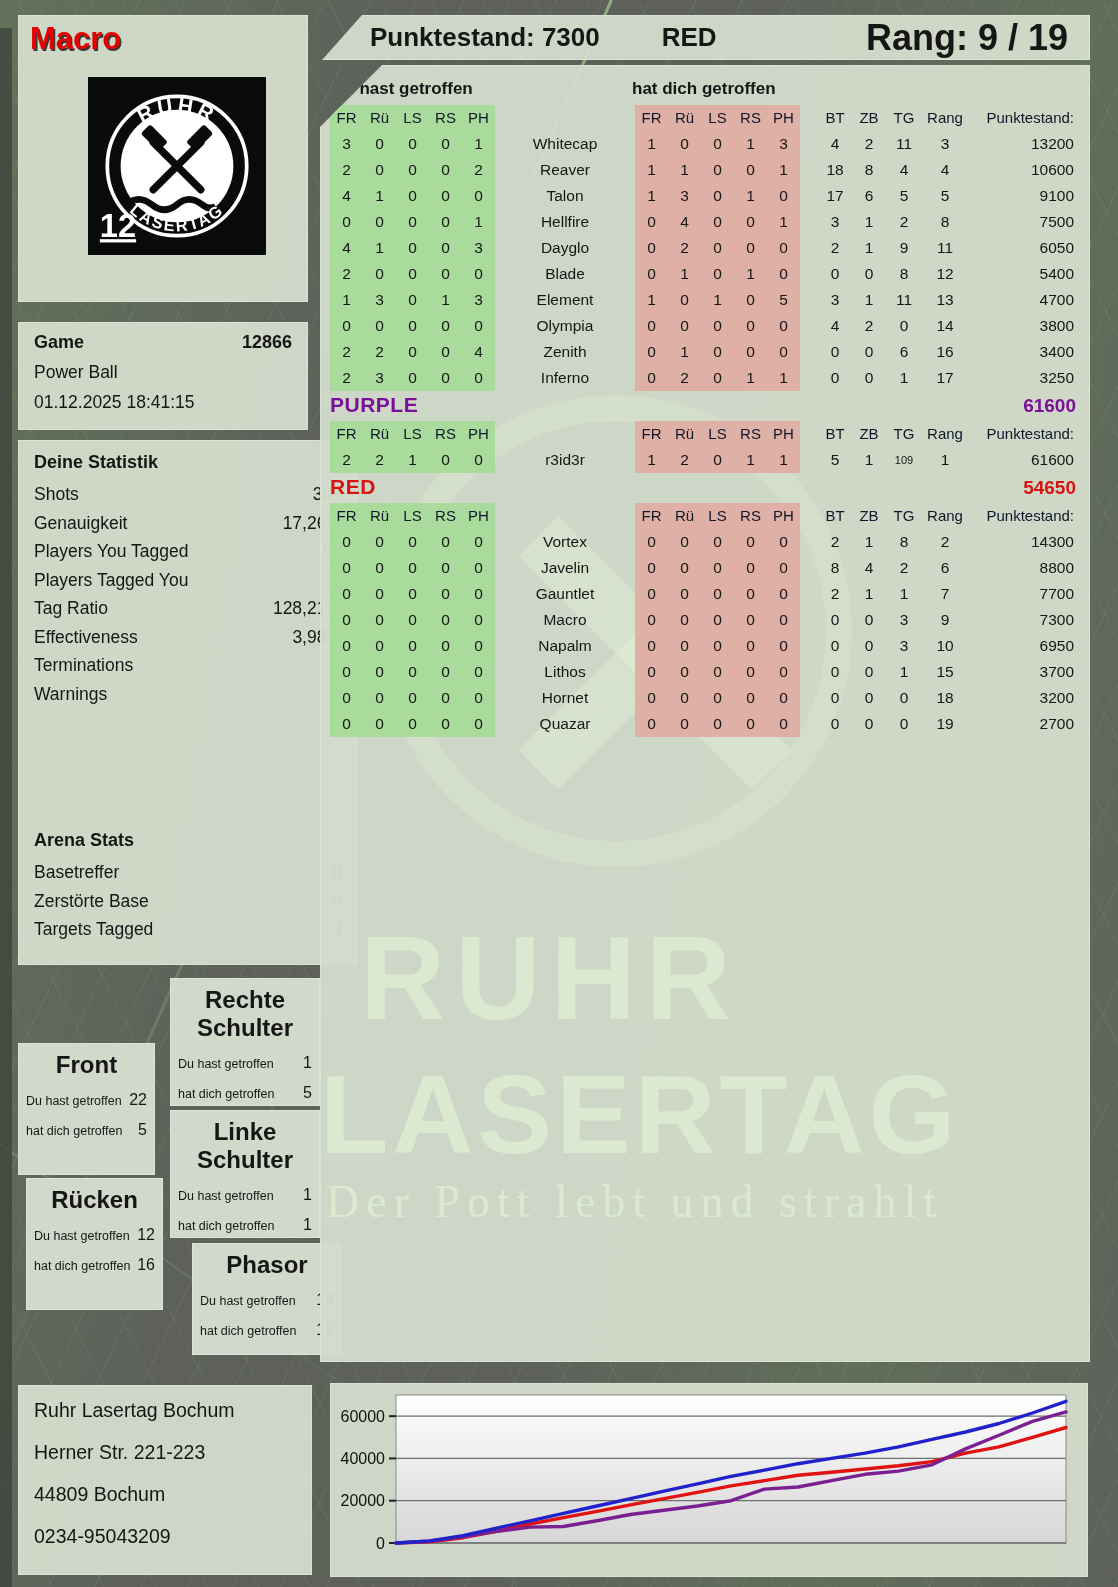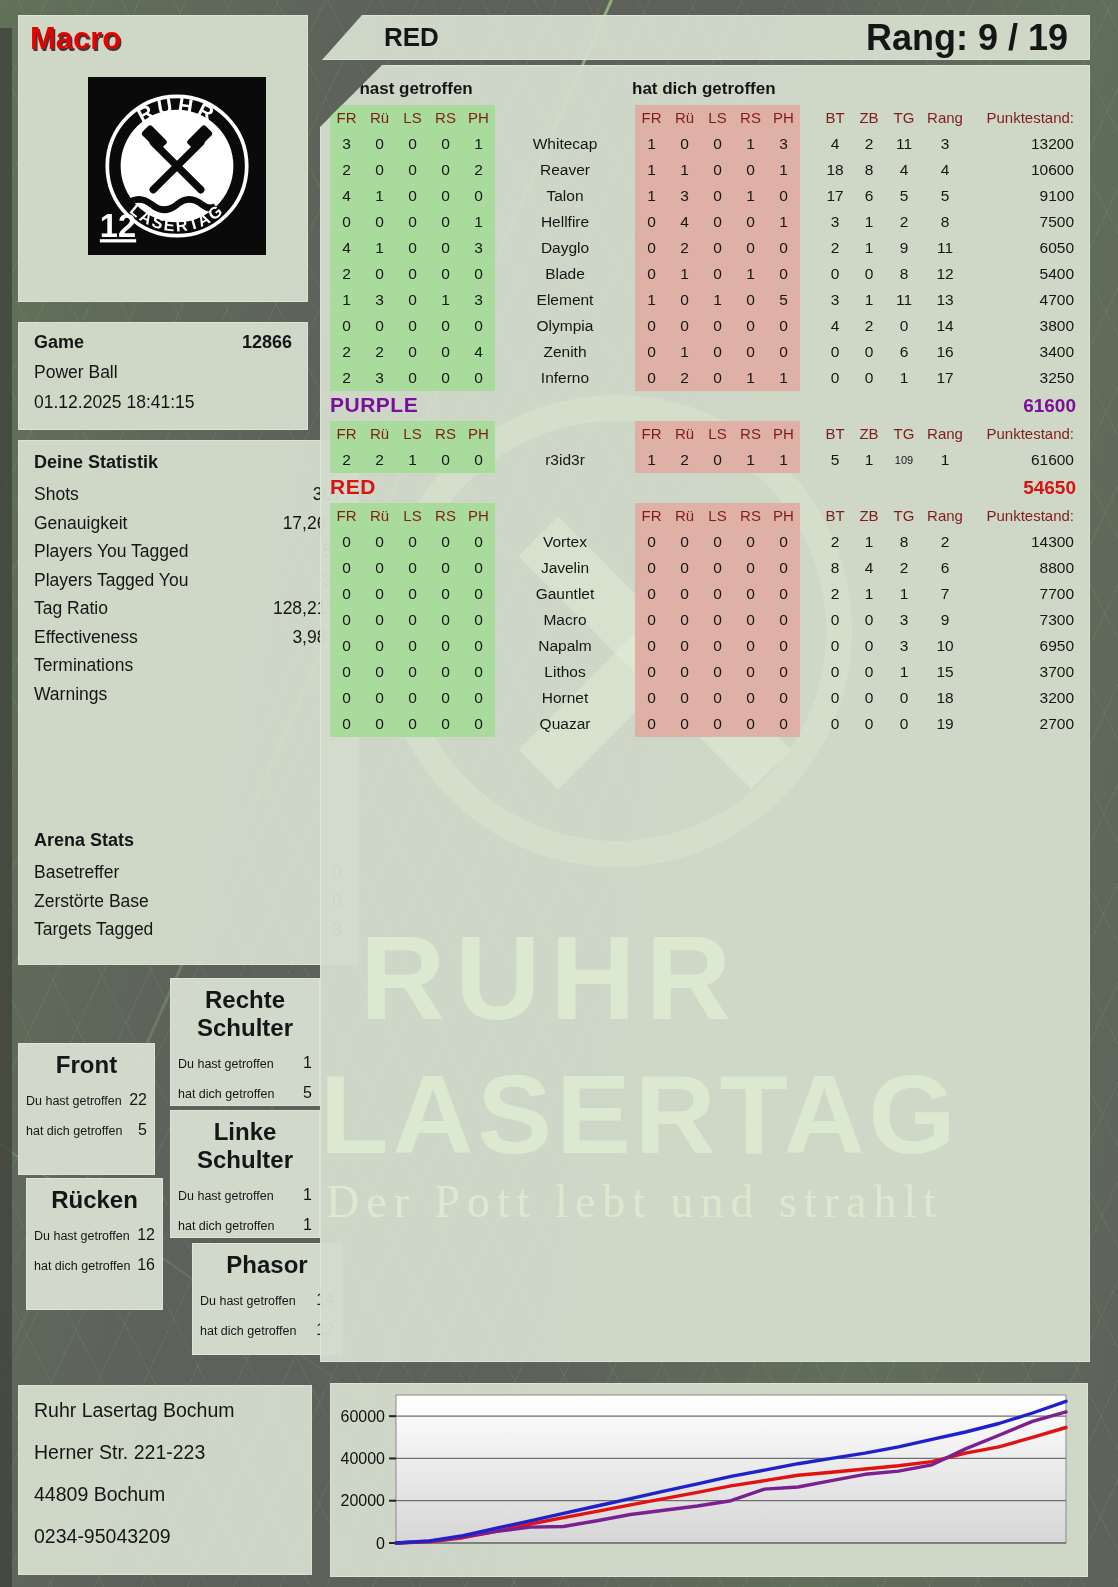--- a/index.html
+++ b/index.html
@@ -40,21 +40,21 @@
   .hitheads .h2{position:absolute;left:302px;top:0;}
 
   .teamhdr{display:flex;justify-content:space-between;align-items:baseline;height:28px;margin-top:2px;}
   .teamhdr .tname{font-size:21px;font-weight:bold;letter-spacing:0.5px;}
   .teamhdr .ttotal{font-size:19px;font-weight:bold;}
   .trow{display:grid;grid-template-columns:repeat(5,33px) 140px repeat(5,33px) 18px 34px 34px 36px 46px 1fr;align-items:center;height:26px;font-size:15.5px;}
   .trow>div{text-align:center;line-height:26px;height:26px;}
   .trow .score{text-align:right;padding-right:2px;}
   .g{background:#a9dc9c;}
   .r{background:#dfb0a5;}
-  .colhead{color:#7f1d1d;font-size:15px;}
+  .colhead{color:#0f172a;font-size:15px;}
 
   
   .wm{position:absolute;color:#dcebd2;pointer-events:none;}
   #wm-circle{left:60px;top:330px;width:420px;height:420px;border:26px solid rgba(226,240,214,0.5);border-radius:50%;opacity:.55;}
   #wm-x1,#wm-x2{left:170px;top:430px;width:330px;height:56px;background:rgba(226,240,214,0.45);}
   #wm-x1{transform:rotate(45deg);transform-origin:center;top:560px;}
   #wm-x2{transform:rotate(-45deg);transform-origin:center;top:560px;}
   #wm-ruhr{left:40px;top:845px;font-size:118px;font-weight:bold;letter-spacing:10px;opacity:.9;}
   #wm-lasertag{left:0px;top:985px;font-size:112px;font-weight:bold;letter-spacing:4px;opacity:.9;}
   #wm-slogan{left:6px;top:1110px;font-size:46px;font-family:"Liberation Serif","DejaVu Serif",serif;letter-spacing:7px;opacity:.95;}
@@ -116,20 +116,21 @@
       <textPath href="#arcT" startOffset="50%" text-anchor="middle">RUHR</textPath>
     </text>
     <text font-size="11" font-weight="bold" fill="#fff" letter-spacing="1.5" font-family="Liberation Sans, sans-serif">
       <textPath href="#arcB" startOffset="50%" text-anchor="middle">LASERTAG</textPath>
     </text>
     <text x="8" y="108" font-size="22" font-weight="bold" fill="#fff" text-decoration="underline" font-family="Liberation Sans, sans-serif">12</text>
   </svg>
 </div>
 
 <div class="panel" id="header-panel">
+  <span class="score">Punktestand: 7300</span>
   <span class="team">RED</span>
   <span class="rank">Rang: 9 / 19</span>
 </div>
 
 <div class="panel" id="game-panel">
   <div class="kvline">
     <span class="bold">Game</span>
     <span class="bold">12866</span>
   </div>
   <div class="kvline">

